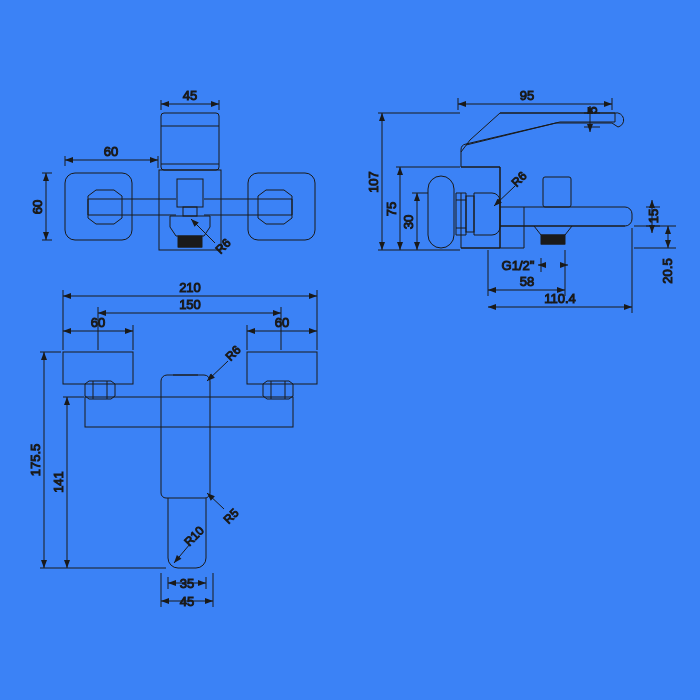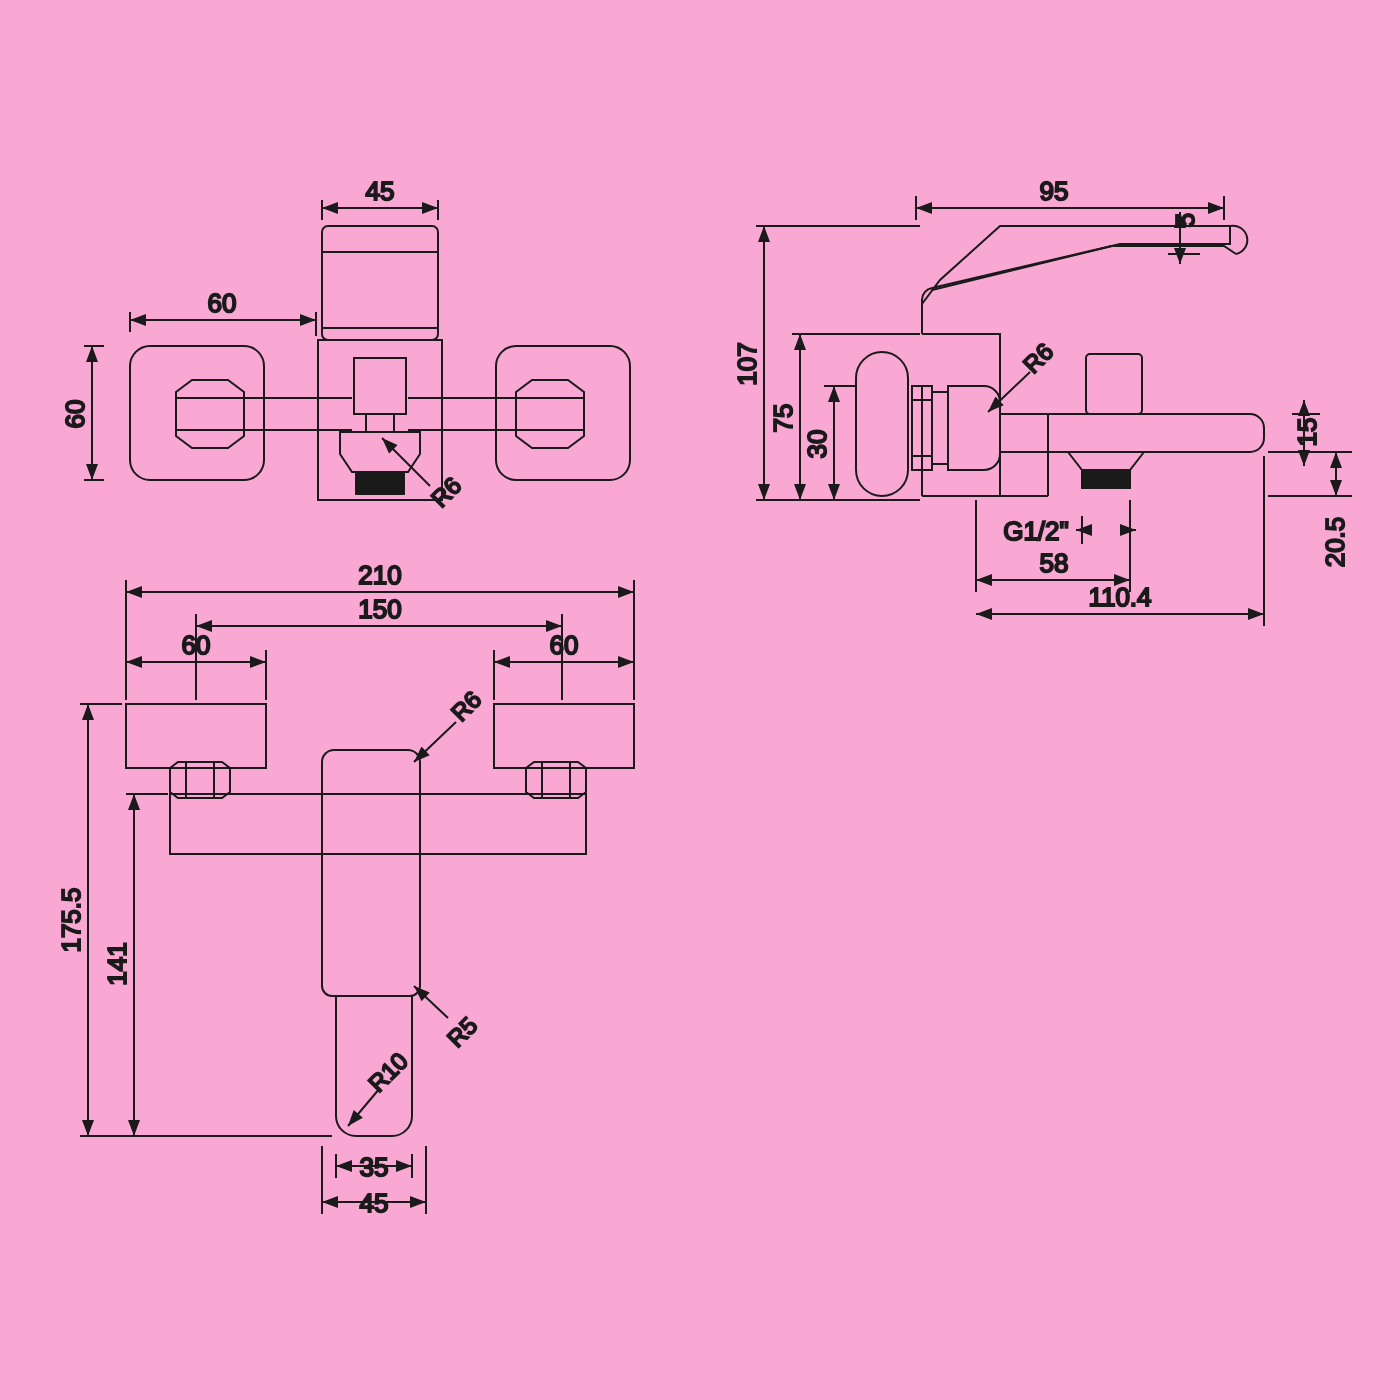--- a/index.html
+++ b/index.html
@@ -1,18 +1,18 @@
 <!DOCTYPE html>
 <html><head>
 <meta charset="utf-8">
 <style>
   html,body{margin:0;padding:0;background:#ffffff;}
   body{width:700px;height:700px;overflow:hidden;
        font-family:"Liberation Sans","DejaVu Sans",sans-serif;}
-  #sheet{position:relative;width:700px;height:700px;background:#f9a8d4;}
+  #sheet{position:relative;width:700px;height:700px;background:#3b82f6;}
   svg{display:block;}
   .dimtext{font-family:"Liberation Sans","DejaVu Sans",sans-serif;font-size:13px;fill:#1a1a1a;}
   .radtext{font-family:"Liberation Sans","DejaVu Sans",sans-serif;font-size:12px;fill:#1a1a1a;}
 </style>
 </head>
 <body>
 
 <div id="sheet">
 <svg width="700" height="700" viewBox="0 0 700 700">
 

